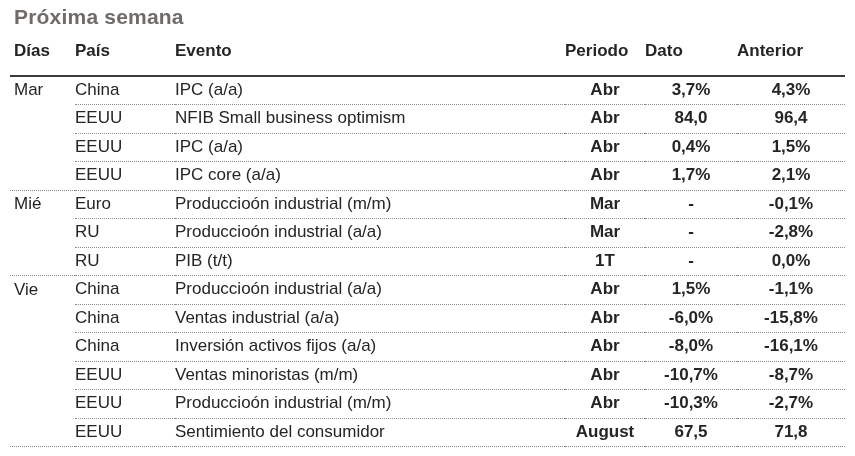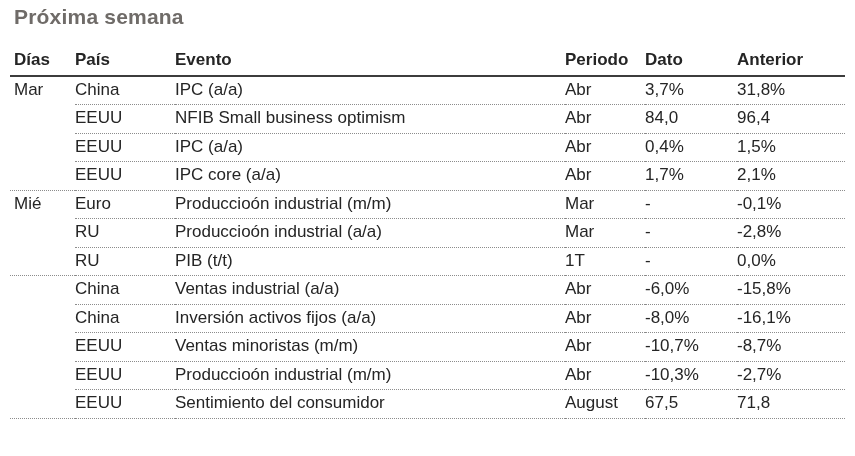--- a/index.html
+++ b/index.html
@@ -11,57 +11,57 @@
     overflow: hidden;
   }
   .page { padding: 5px 10px 0 10px; }
 
   .title {
     font-size: 21px;
     font-weight: 700;
     color: #6f6b68;
     letter-spacing: 0.2px;
     padding-left: 4px;
-    margin-bottom: 18px;
+    margin-bottom: 9px;
   }
 
   table.cal {
     border-collapse: collapse;
     table-layout: fixed;
     width: 835px;
     font-size: 17px;
     color: #252525;
   }
   col.c-dia      { width: 65px;  }
   col.c-pais     { width: 100px; }
   col.c-evento   { width: 390px; }
   col.c-periodo  { width: 80px;  }
   col.c-dato     { width: 92px;  }
   col.c-anterior { width: 108px; }
 
   thead th {
     font-weight: 700;
     text-align: left;
     vertical-align: bottom;
-    padding: 3px 0 5px 0;
+    padding: 3px 0 14px 0;
     border-bottom: 2px solid #3c3c3c;
     white-space: nowrap;
   }
   thead th.num { text-align: left; }
   thead th:first-child, tbody td:first-child { padding-left: 4px; }
 
   tbody td {
     height: 28.5px;
     vertical-align: middle;
     padding: 2px 0 3px 0;
     white-space: nowrap;
     overflow: hidden;
     border-bottom: 1px dotted #8c8c8c;
   }
-  tbody td.num { text-align: left; }
+  tbody td.num { text-align: center; font-weight: bold; }
   
   tbody tr td:first-child { border-bottom: none; }
   
   tbody tr.group-end td:first-child { border-bottom: 1px dotted #8c8c8c; }
 </style>
 </head>
 <body>
 
 <div class="page">
   <div class="title">Próxima semana</div>
@@ -85,21 +85,21 @@
         <th class="num">Anterior</th>
       </tr>
     </thead>
     <tbody>
         <tr>
     <td>Mar</td>
     <td>China</td>
     <td>IPC (a/a)</td>
     <td class="num">Abr</td>
     <td class="num">3,7%</td>
-    <td class="num">31,8%</td>
+    <td class="num">4,3%</td>
   </tr>
         <tr>
     <td></td>
     <td>EEUU</td>
     <td>NFIB Small business optimism</td>
     <td class="num">Abr</td>
     <td class="num">84,0</td>
     <td class="num">96,4</td>
   </tr>
         <tr>
@@ -136,20 +136,28 @@
   </tr>
         <tr class="group-end">
     <td></td>
     <td>RU</td>
     <td>PIB (t/t)</td>
     <td class="num">1T</td>
     <td class="num">-</td>
     <td class="num">0,0%</td>
   </tr>
         <tr>
+    <td>Vie</td>
+    <td>China</td>
+    <td>Produccioón industrial (a/a)</td>
+    <td class="num">Abr</td>
+    <td class="num">1,5%</td>
+    <td class="num">-1,1%</td>
+  </tr>
+        <tr>
     <td></td>
     <td>China</td>
     <td>Ventas industrial (a/a)</td>
     <td class="num">Abr</td>
     <td class="num">-6,0%</td>
     <td class="num">-15,8%</td>
   </tr>
         <tr>
     <td></td>
     <td>China</td>

